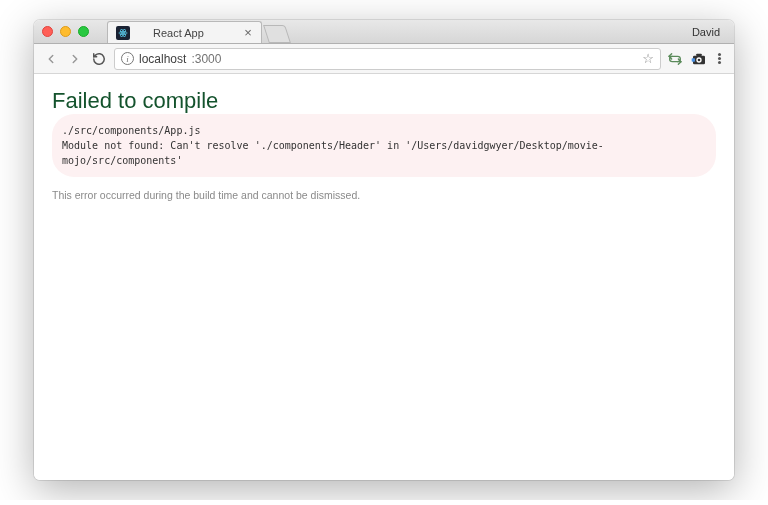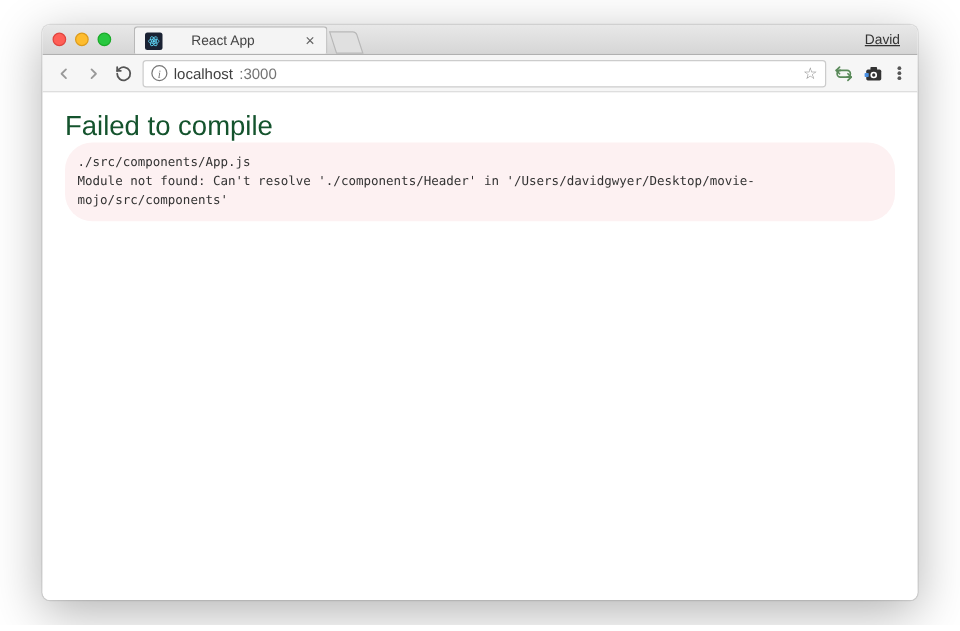--- a/index.html
+++ b/index.html
@@ -87,21 +87,20 @@
       border: 1px solid #b8b8b8;
       border-top-right-radius: 3px;
       transform: skewX(18deg);
       margin-left: 4px;
       margin-bottom: 0;
     }
     .profile {
       font-size: 11px;
       color: #333;
       padding: 0 6px;
-      text-decoration: underline;
     }
     .toolbar {
       height: 30px;
       background: #f6f6f6;
       border-bottom: 1px solid #d6d6d6;
       display: flex;
       align-items: center;
       padding: 0 8px;
       gap: 6px;
     }
@@ -254,15 +253,16 @@
           <span></span>
           <span></span>
       </div>
     </div>
   </div>
 
   <div class="content">
     <h1 class="error-title">Failed to compile</h1>
     <pre class="error-box"><span>./src/components/App.js</span>
 <span>Module not found: Can't resolve './components/Header' in '/Users/davidgwyer/Desktop/movie-mojo/src/components'</span></pre>
+    <p class="error-note">This error occurred during the build time and cannot be dismissed.</p>
   </div>
 
 </div>
 
 </body></html>

